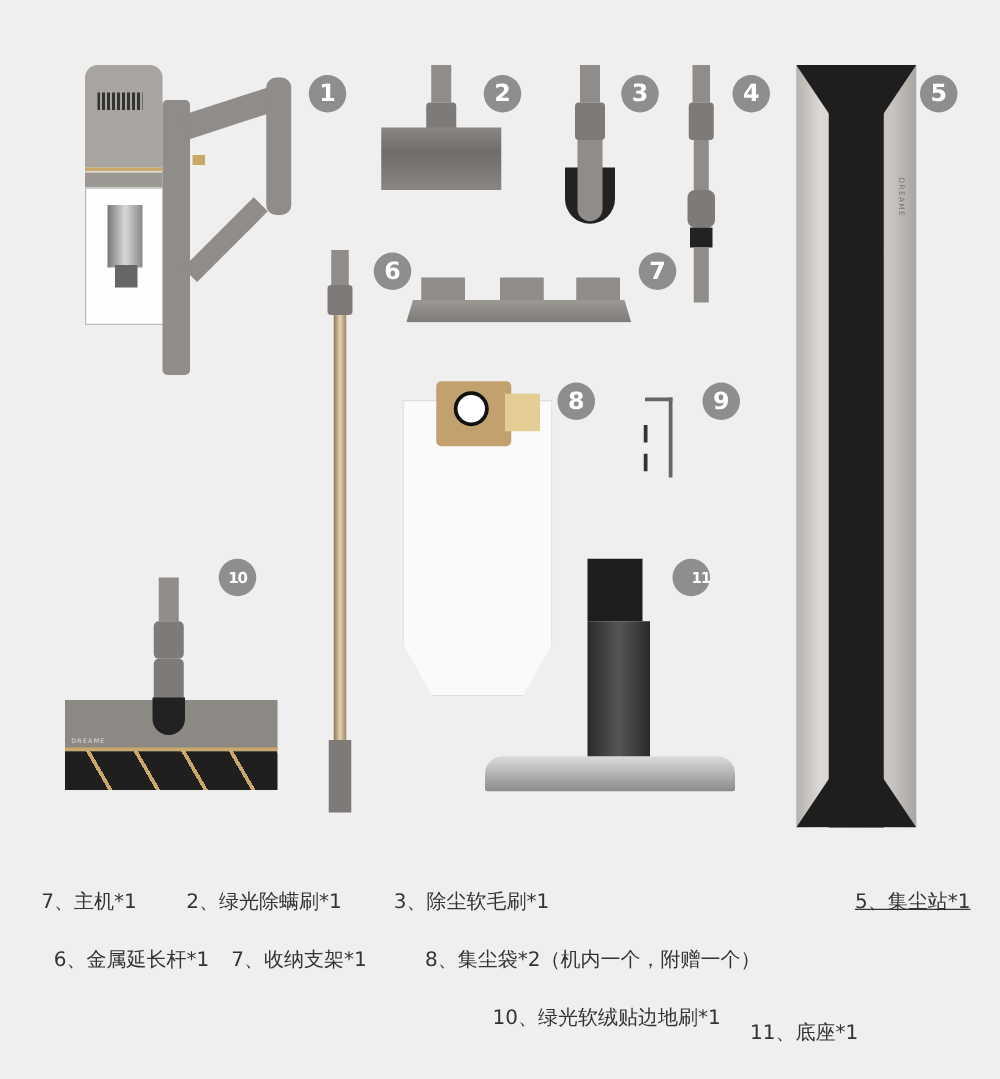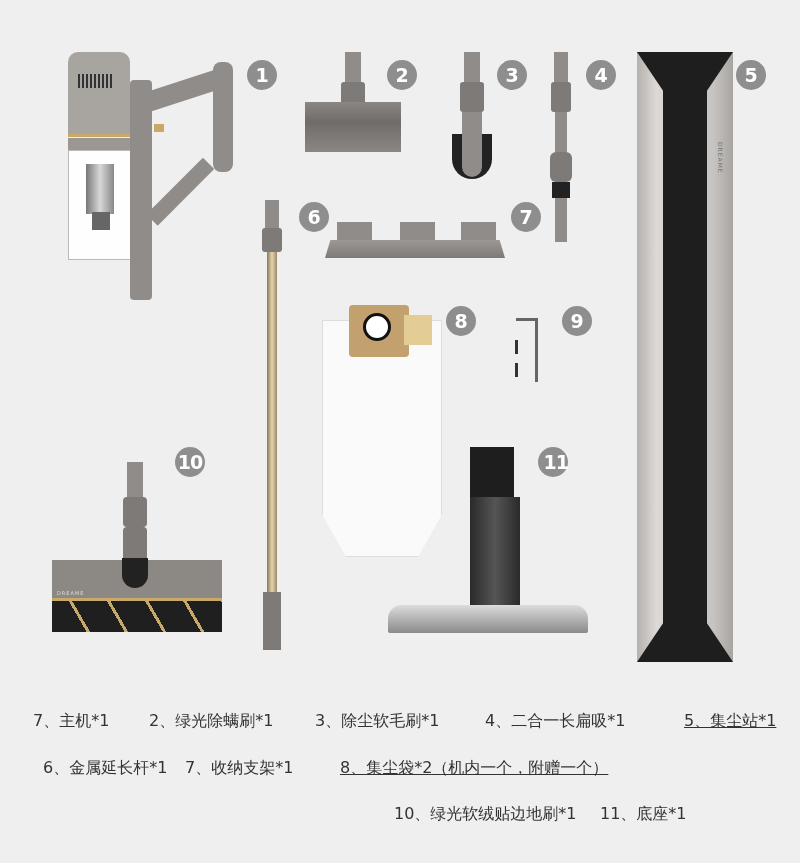--- a/index.html
+++ b/index.html
@@ -1,19 +1,19 @@
 <!DOCTYPE html>
 <html><head>
 <meta charset="utf-8">
 <style>
   html,body{margin:0;padding:0;}
   body{width:800px;height:863px;background:#efefef;position:relative;overflow:hidden;font-family:"DejaVu Sans","Liberation Sans",sans-serif;}
   .abs{position:absolute;}
   .badge{position:absolute;width:30px;height:30px;border-radius:50%;background:#8e8e8e;color:#fff;font-weight:bold;font-size:19px;line-height:30px;text-align:center;font-family:"DejaVu Sans",sans-serif;}
-  .badge.two{font-size:19px;letter-spacing:-1px;}
+  .badge.two{font-size:12px;letter-spacing:-1px;}
   .grey{background:#8f8c89;}
   .grey2{background:#7d7a77;}
   .capt{position:absolute;left:33px;font-size:16px;color:#333;white-space:nowrap;}
   .capt span{position:absolute;top:0;white-space:nowrap;}
 </style>
 </head>
 <body>
 
 <div class="abs" style="left:68px;top:52px;width:180px;height:250px;">
 
@@ -115,24 +115,23 @@
   <div class="abs" style="left:82px;top:0;width:44px;height:50px;background:#1e1e1e;"></div>
   <div class="abs" style="left:82px;top:50px;width:50px;height:110px;background:linear-gradient(90deg,#2a2a2a,#555,#2a2a2a);"></div>
   <div class="abs" style="left:0;top:158px;width:200px;height:28px;background:linear-gradient(#dcdcdc,#8a8a8a);border-radius:14px 14px 2px 2px;"></div>
 </div>
 <div class="badge two" style="left:538px;top:447px;text-align:right;">11</div>
 
 <div class="capt" style="top:711px;width:760px;height:22px;">
   <span style="left:0;">7、主机*1</span>
   <span style="left:116px;">2、绿光除螨刷*1</span>
   <span style="left:282px;">3、除尘软毛刷*1</span>
-  <span style="left:452px;">4、二合一长扁吸*1</span>
   <span style="left:651px;text-decoration:underline;">5、集尘站*1</span>
 </div>
 <div class="capt" style="top:758px;width:760px;height:22px;">
   <span style="left:10px;text-align:right;">6、金属延长杆*1</span>
   <span style="left:152px;">7、收纳支架*1</span>
-  <span style="left:307px;text-decoration:underline;">8、集尘袋*2（机内一个，附赠一个）</span>
+  <span style="left:307px;">8、集尘袋*2（机内一个，附赠一个）</span>
 </div>
 <div class="capt" style="top:804px;width:760px;height:22px;">
   <span style="left:361px;">10、绿光软绒贴边地刷*1</span>
-  <span style="left:567px;">11、底座*1</span>
+  <span style="left:567px;margin-top:12px;">11、底座*1</span>
 </div>
 
 </body></html>

